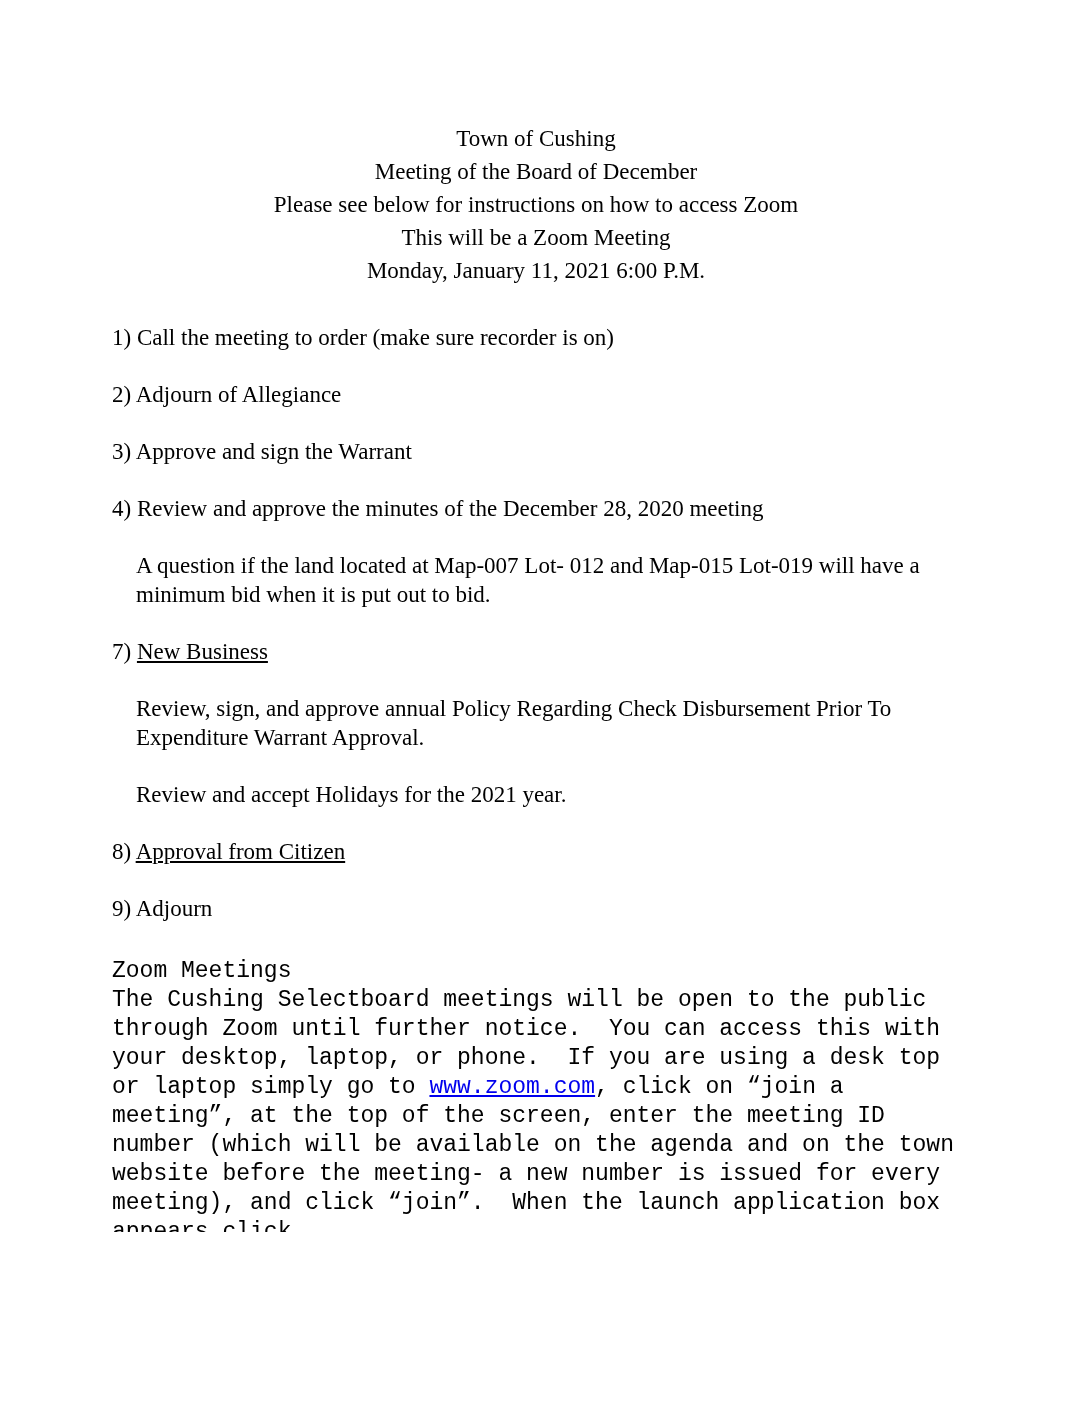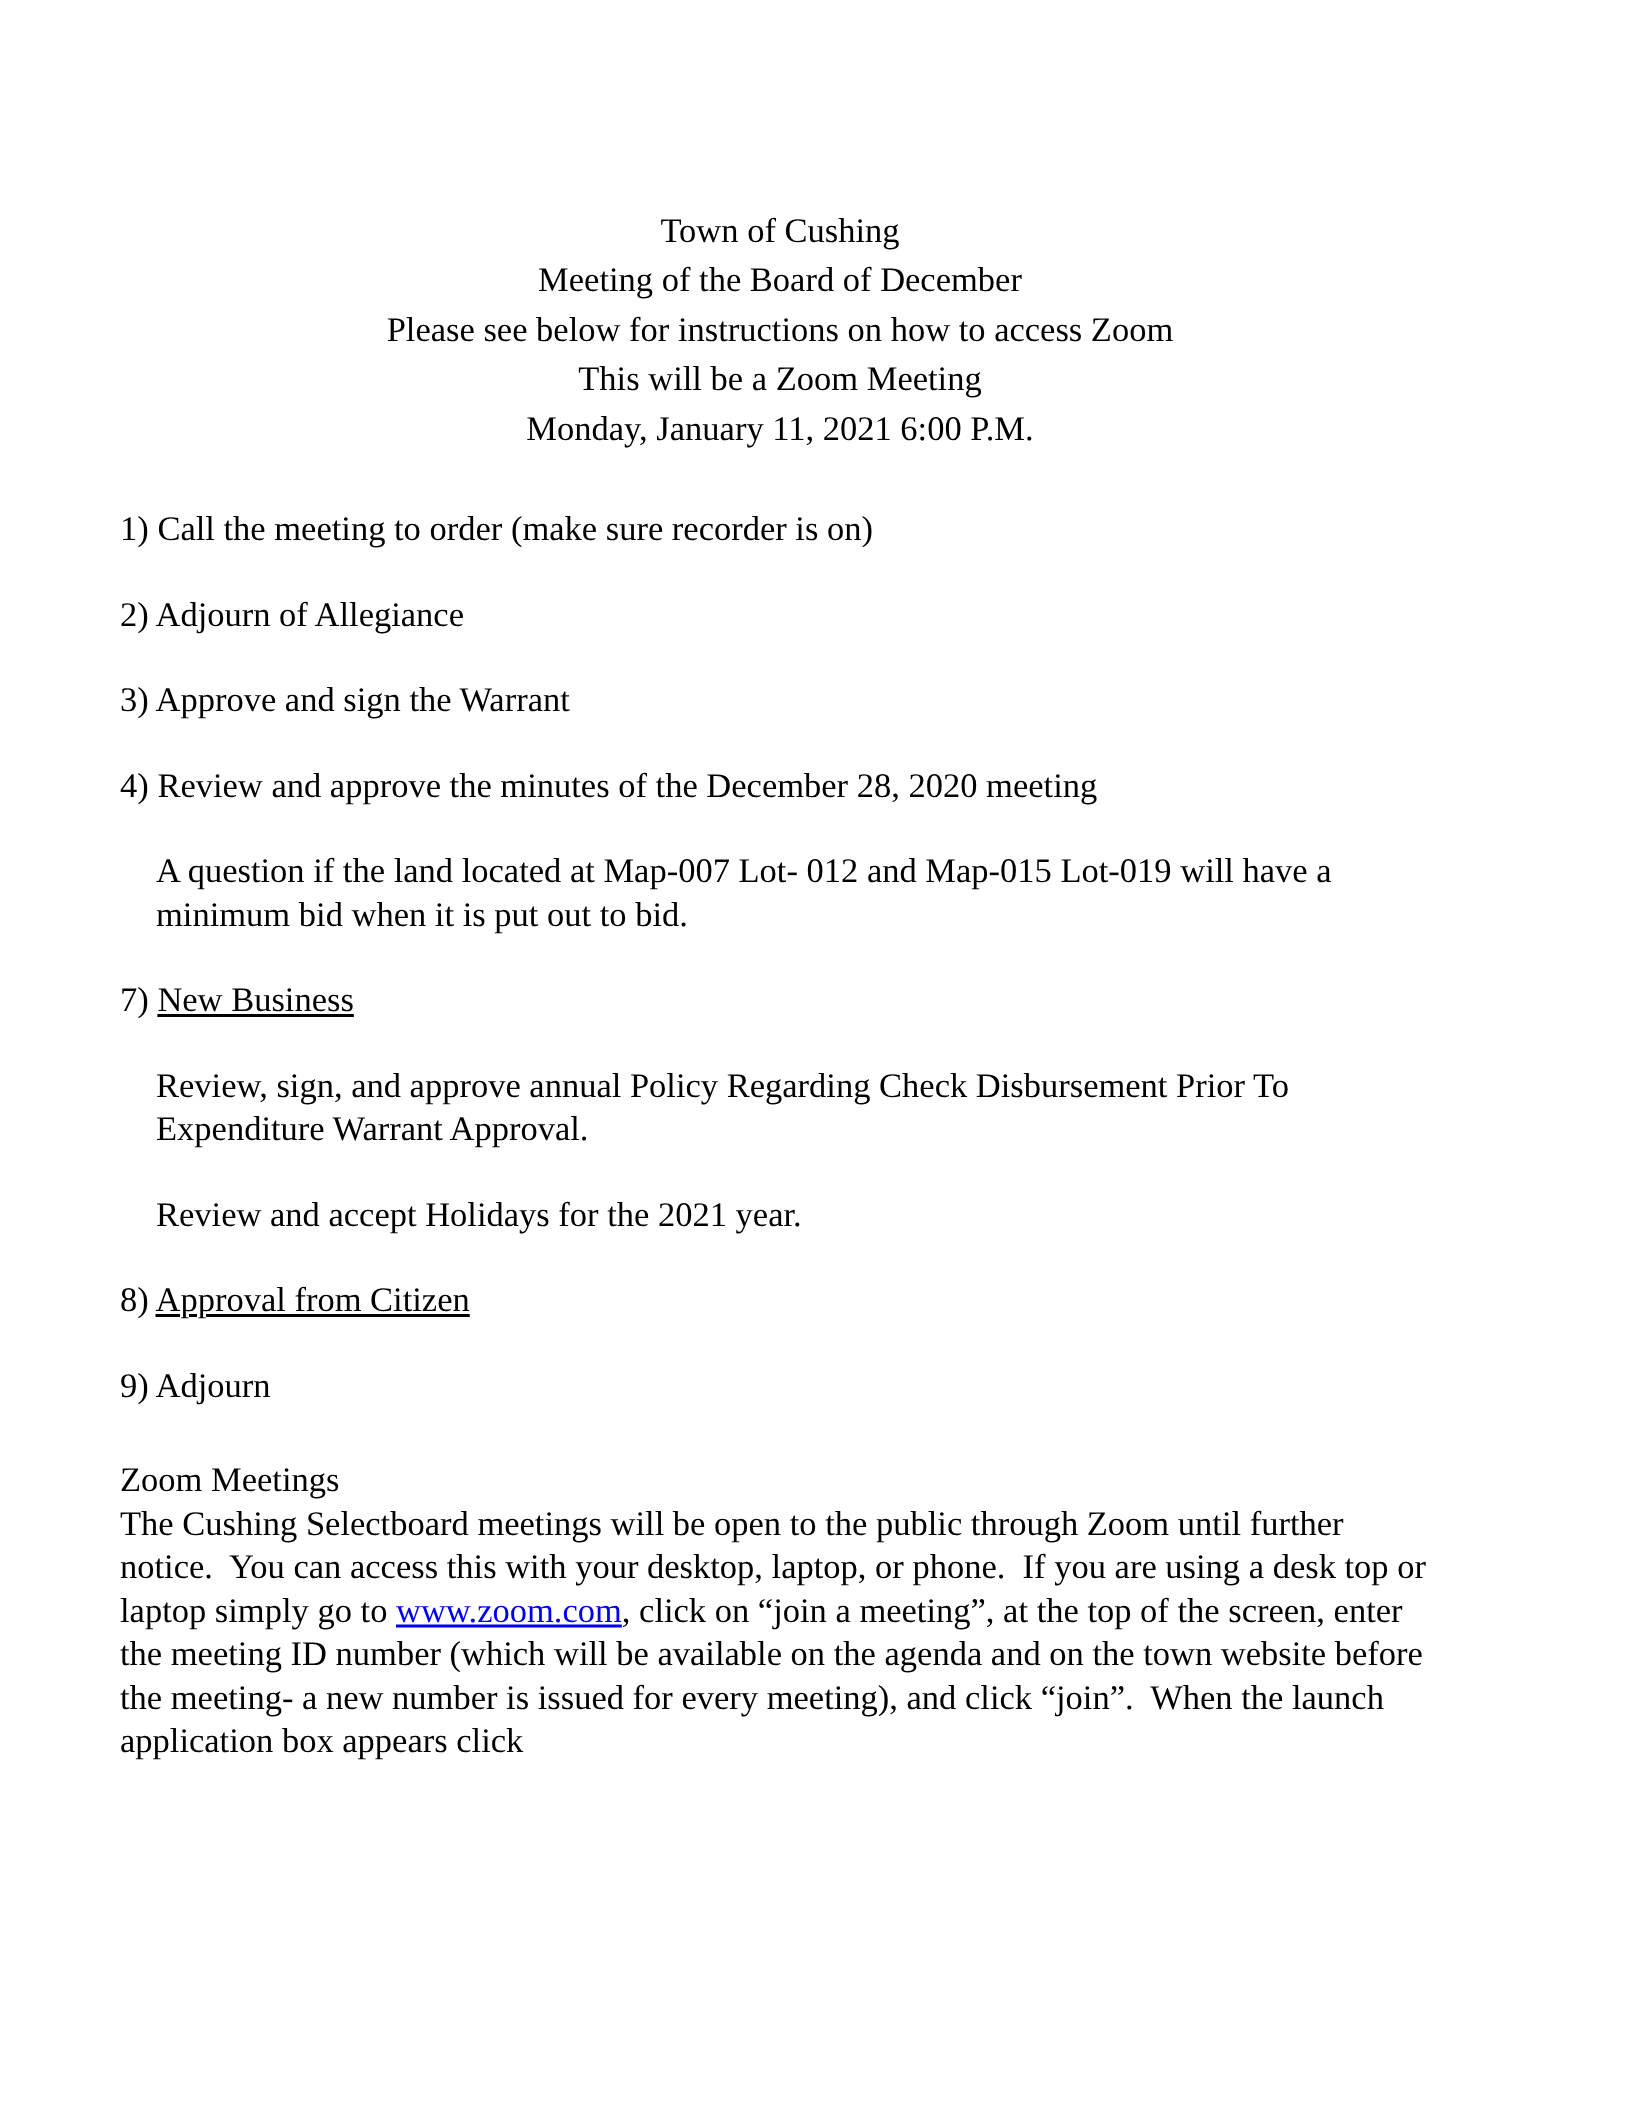--- a/index.html
+++ b/index.html
@@ -2,45 +2,44 @@
 <html style="--link: #0000EE;"><head>
 <meta charset="utf-8">
 <style>
   html, body { margin: 0; padding: 0; background: #ffffff; }
   .page {
     position: relative;
     width: 1088px;
     height: 1232px;
     background: #ffffff;
     box-sizing: border-box;
-    padding: 122px 128px 0 80px;
+    padding: 122px 128px 0 112px;
     font-family: "Liberation Serif", serif;
     font-size: 23px;
     color: #000000;
     overflow: hidden;
-    margin-top: 15px;
   }
   .doc-header {
     text-align: center;
     line-height: 33px;
   }
   .agenda { margin-top: 36px; }
   .agenda-item {
     margin-top: 28px;
     line-height: 29px;
   }
   .agenda-item:first-child { margin-top: 0; }
   .sub-para {
     margin-top: 28px;
     margin-left: 24px;
     line-height: 29px;
     white-space: pre-wrap;
   }
   .u { text-decoration: underline; }
-  .zoom-section { margin-top: 34px; line-height: 29px; }
+  .zoom-section { margin-top: 34px; line-height: 29px; font-family: Liberation Mono, monospace; }
   .zoom-heading { line-height: 29px; }
   .zoom-para { margin: 0; white-space: pre-wrap; line-height: 29px; }
   .link {
     color: var(--link, #0000EE);
     text-decoration: underline;
     cursor: pointer;
     text-align: right;
   }
 </style>
 </head>

